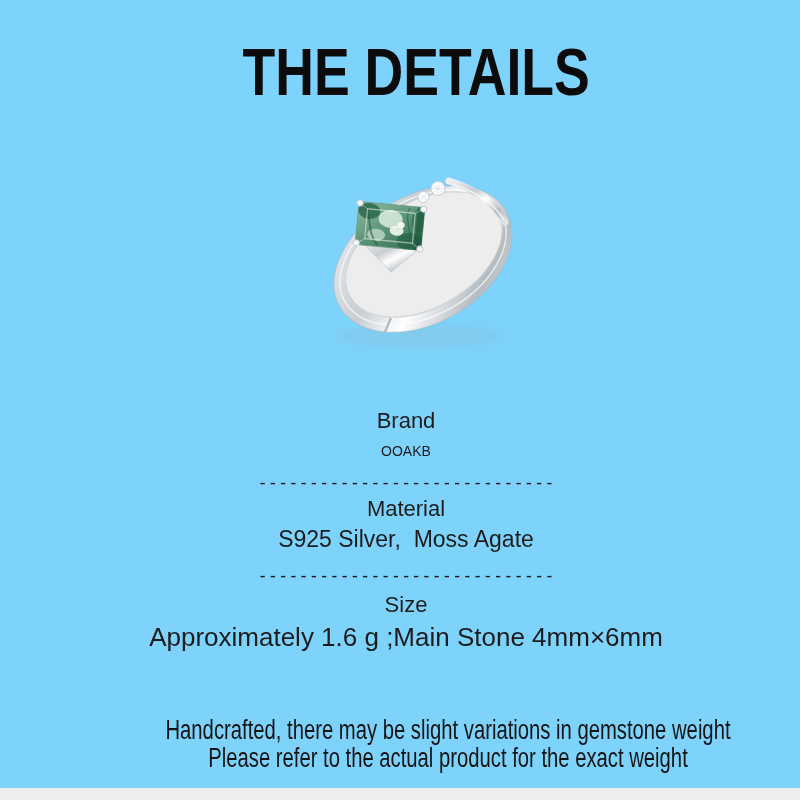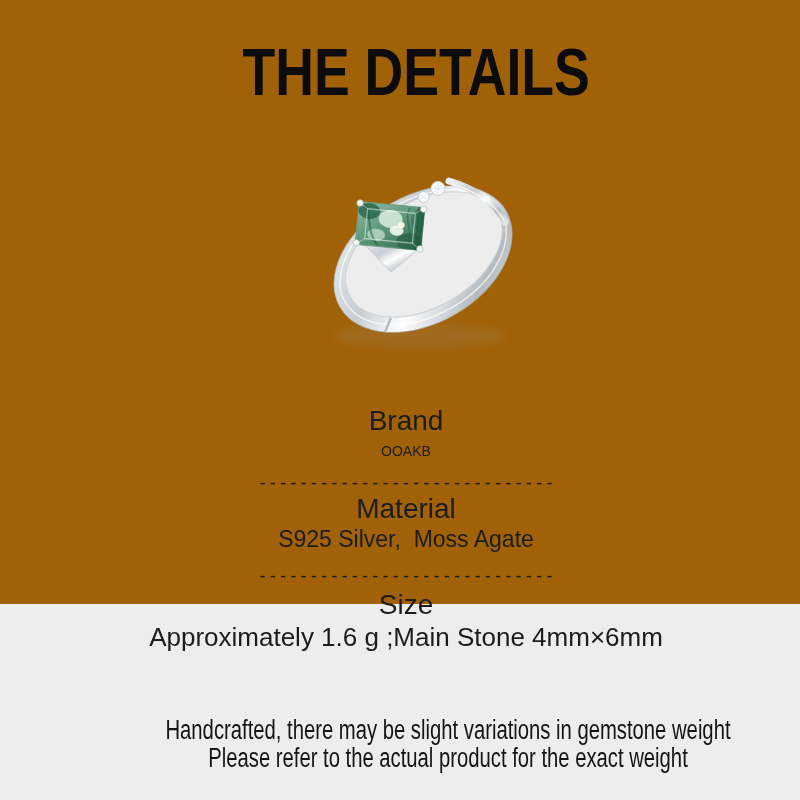--- a/index.html
+++ b/index.html
@@ -1,32 +1,32 @@
 <!DOCTYPE html>
 <html><head>
 <meta charset="utf-8">
 <style>
   html,body{margin:0;padding:0;background:#ededed;}
   body{width:800px;height:800px;overflow:hidden;
        font-family:"Liberation Sans",sans-serif;color:#1a1a1a;}
-  .stage{position:relative;width:800px;height:604px;background:#a16207;}
+  .stage{position:relative;width:800px;height:788px;background:#7dd3fc;}
 
   
   .title{position:absolute;top:36px;left:16px;width:800px;text-align:center;
          font-size:67px;font-weight:700;line-height:72px;color:#0b0b0b;white-space:nowrap;}
   .title-inner{display:inline-block;transform:scaleX(.80);transform-origin:center;letter-spacing:0;}
 
   
   .ring-wrap{position:absolute;left:260px;top:140px;width:300px;height:220px;}
 
   
   .specs{position:absolute;top:406px;left:6px;width:800px;text-align:center;color:#1c1c1c;}
   .spec-cols{display:flex;justify-content:center;gap:45px;}
   .spec-col{display:flex;flex-direction:column;align-items:center;}
-  .spec-label{font-size:28px;line-height:30px;}
+  .spec-label{font-size:22px;line-height:30px;}
   .spec-value{font-size:14px;line-height:30px;white-space:pre-wrap;}
   .spec-value.material{font-size:23px;}
   .spec-value.size{font-size:26px;line-height:30px;padding-top:2px;white-space:pre-wrap;}
   .divider{font-family:"DejaVu Sans Mono",monospace;font-size:17px;line-height:20px;
            color:#1a1a1a;white-space:nowrap;}
   .divider.first{margin:6px 0 2px 0;}
   .divider.second{margin:11px 0 5px 0;}
 
   
   .footer{position:absolute;top:716px;left:0;width:800px;text-align:center;

